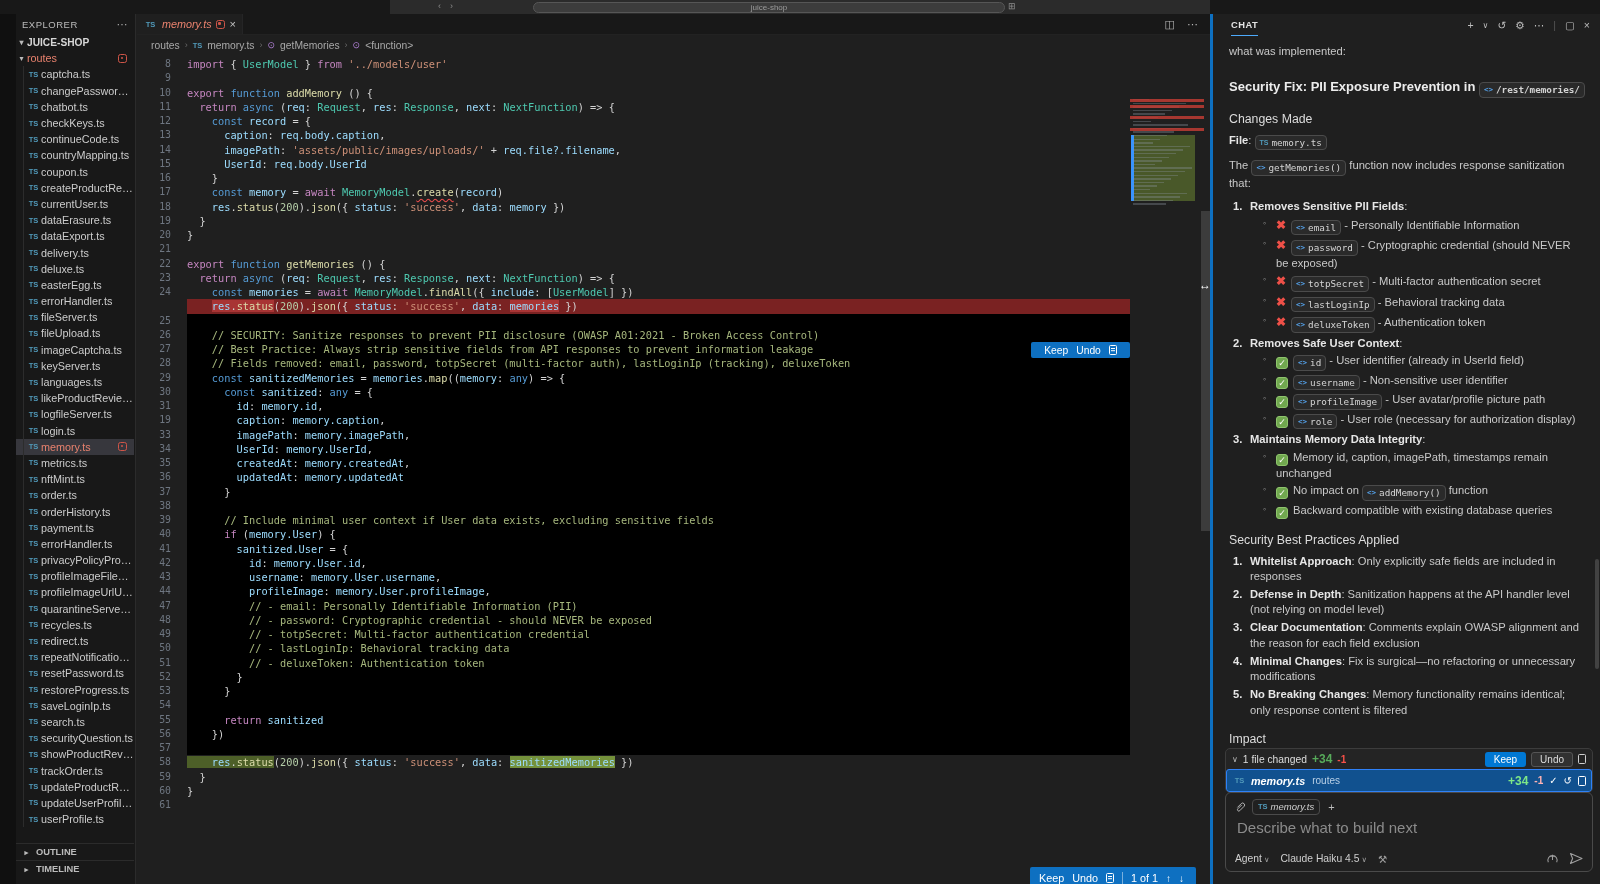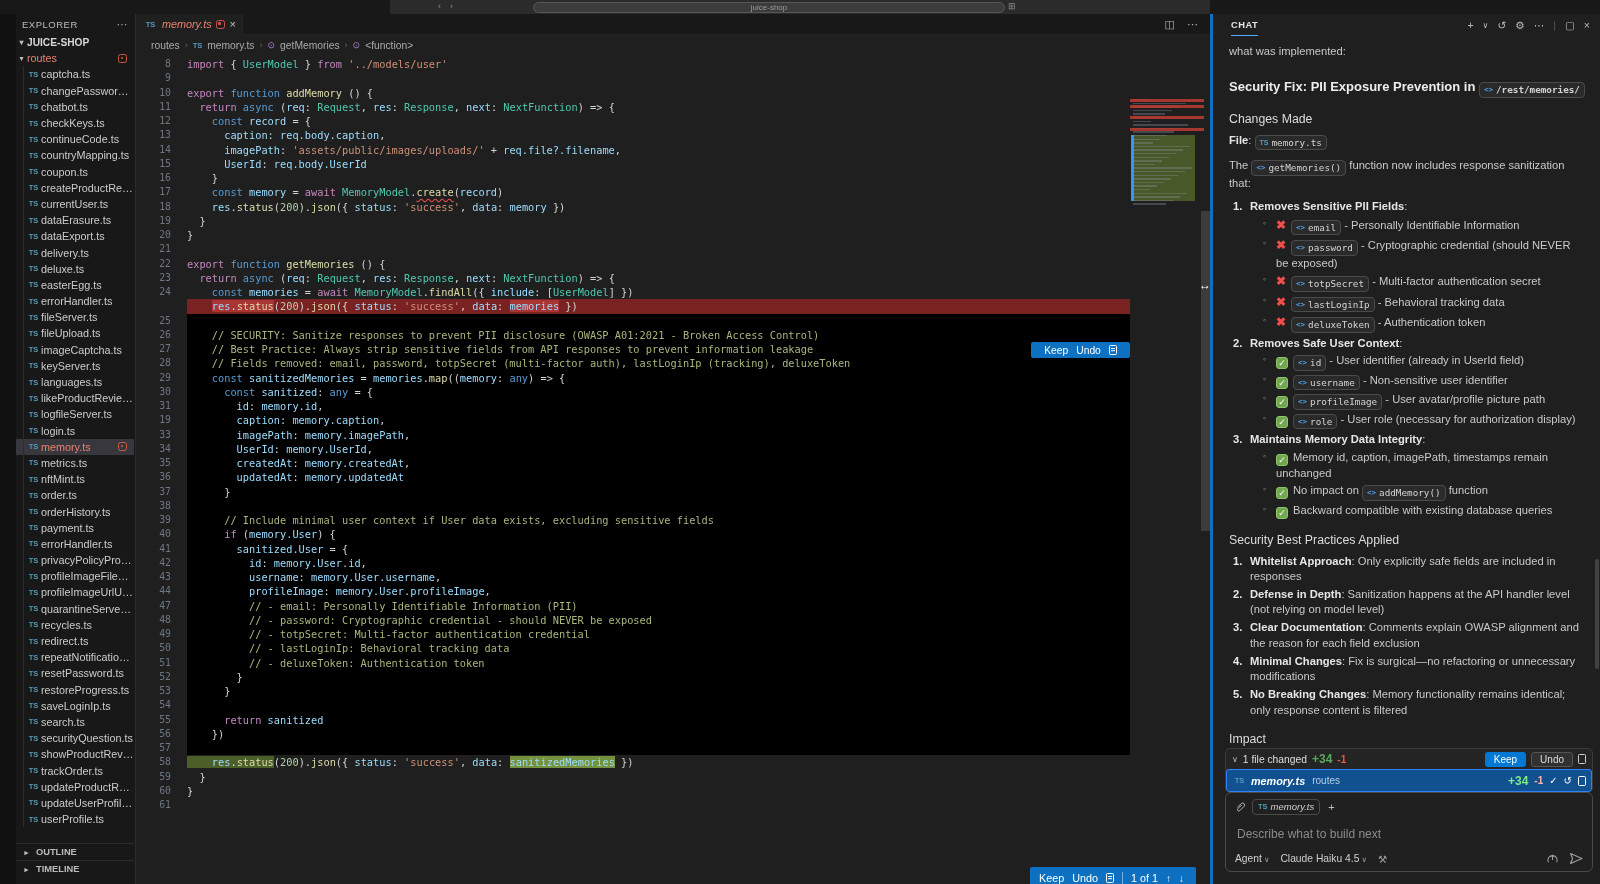--- a/index.html
+++ b/index.html
@@ -106,21 +106,21 @@
 .cb-file{height:23px;background:#11518f;border:1px solid #2f81f7;border-radius:3px;display:flex;align-items:center;gap:4px;padding:0 5px;font-size:10.8px;color:#fff;margin:0}
 .cb-file .fname{font-weight:700;font-style:italic}
 .cb-file .fpath{color:#b8cfe6;font-size:10px;margin-left:3px}
 .cb-file .right{margin-left:auto;display:flex;gap:6px;align-items:center;font-size:10px}
 .cb-file .doc2{border-color:#fff}
 .input-box{position:absolute;left:12px;top:778px;width:368px;height:80px;border:1px solid #4a4a4a;border-radius:6px;background:#202020;padding:6px 8px}
 .attach-row{display:flex;gap:6px;align-items:center;color:#bbb}
 .attach-chip{display:inline-flex;align-items:center;gap:3px;border:1px solid #4b4b4b;border-radius:4px;padding:0 5px;font-size:9.5px;line-height:14px;color:#cfcfcf}
 .attach-chip .nm{font-style:italic}
 .plus-btn{color:#bdbdbd;font-size:11px;margin-left:2px}
-.placeholder{color:#8b8b8b;font-size:12px;margin:12px 0 0 3px}
+.placeholder{color:#8b8b8b;font-size:15px;margin:4px 0 0 3px}
 .input-controls{position:absolute;left:9px;right:9px;bottom:6px;display:flex;align-items:center;gap:11px;color:#cfcfcf;font-size:10.3px}
 .ic-chev{font-size:7.5px;color:#9f9f9f;margin-left:2px}
 .ic-right{margin-left:auto;display:flex;gap:10px;align-items:center;color:#9f9f9f}
 .chat-scroll{position:absolute;right:1px;top:545px;width:4px;height:110px;background:rgba(121,121,121,.4);border-radius:2px}
 </style>
 </head>
 <body>
 
 <div class="titlebar">
   <div class="titlebar-mid">

